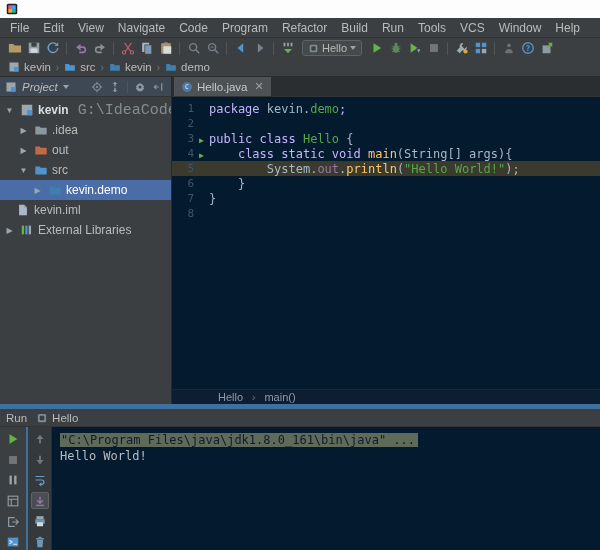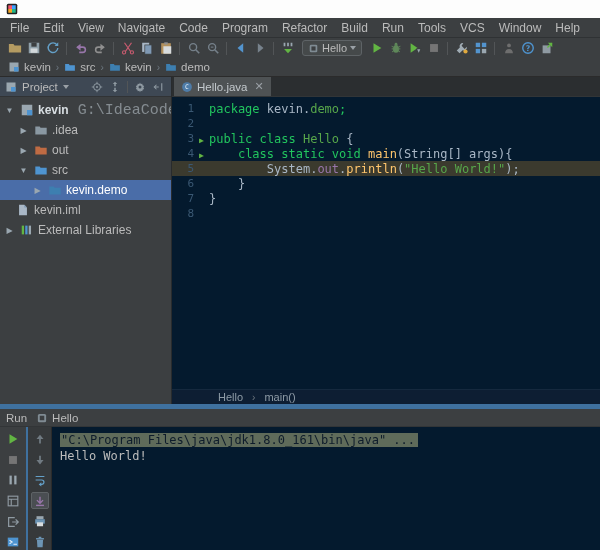--- a/index.html
+++ b/index.html
@@ -35,21 +35,21 @@
     padding:0 6px; font-size:11.5px; color:#BBBBBB; flex:none; border-bottom:1px solid #2B2B2B; }
   .crumb { display:flex; align-items:center; gap:4px; padding:0 2px; }
   .crumb svg { width:12px; height:12px; }
   .crumb-sep { color:#6E7880; margin:0 3px; font-size:10px; }
 
   
   .main { flex:1; display:flex; min-height:0; }
   .project { width:172px; background:#3C3F41; border-right:1px solid #282B2D;
     display:flex; flex-direction:column; flex:none; }
   .pp-header { height:20px; background:#3E4854; display:flex; align-items:center;
-    padding:0 5px; font-size:11.5px; color:#BBBBBB; gap:5px; border-bottom:1px solid #313335; flex:none; }
+    padding:0 5px; font-size:11.5px; color:#BBBBBB; gap:5px; border-bottom:1px solid #313335; flex:none;font-style:italic; }
   .pp-header svg { width:12px; height:12px; }
   .pp-caret { width:0; height:0; border-left:3.5px solid transparent; border-right:3.5px solid transparent;
     border-top:4px solid #9AA0A6; }
   .pp-spacer { flex:1; }
   .pp-ic { width:16px; height:16px; display:inline-flex; align-items:center; justify-content:center; }
   .pp-vsep { width:1px; height:12px; background:#525557; margin:0 2px; }
 
   .tree { flex:1; padding-top:3px; font-size:12px; color:#BBBBBB; overflow:hidden; }
   .trow { height:20px; display:flex; align-items:center; gap:4px; white-space:nowrap; }
   .trow.sel { background:#4A6DA8; color:#FFFFFF; }
@@ -69,21 +69,21 @@
   .tab-close { color:#9AA0A6; font-size:11px; margin-left:3px; line-height:1; }
 
   .editor { flex:1; background:#041A2E; padding-top:4px;
     font-family:"DejaVu Sans Mono", monospace; font-size:12px; overflow:hidden; }
   .eline { height:15px; display:flex; align-items:center; }
   .eline.hl { background:#3B3A2E; }
   .ln { width:22px; text-align:right; color:#3A5873; font-size:11px; flex:none; }
   .mk { width:15px; text-align:center; flex:none; }
   .runmk { color:#62B543; font-size:8px; line-height:1; }
   .code { white-space:pre; color:#A9B7C6; }
-  .tk-kw{color:#22c55e} .tk-pl{color:#A9B7C6} .tk-grn{color:#57A64A}
+  .tk-kw{color:#c4b5fd} .tk-pl{color:#A9B7C6} .tk-grn{color:#57A64A}
   .tk-yel{color:#FFC66D} .tk-pur{color:#9876AA}
 
   .crumbs { height:15px; background:#0D1E33; display:flex; align-items:center;
     padding-left:46px; font-size:11px; color:#8E9BA6; gap:6px; border-top:1px solid #15293E; flex:none; }
 
   
   .hsplitter { height:5px; background:#3F719F; flex:none; }
 
   
   .runwin { height:141px; display:flex; flex-direction:column; background:#3C3F41; flex:none; }

